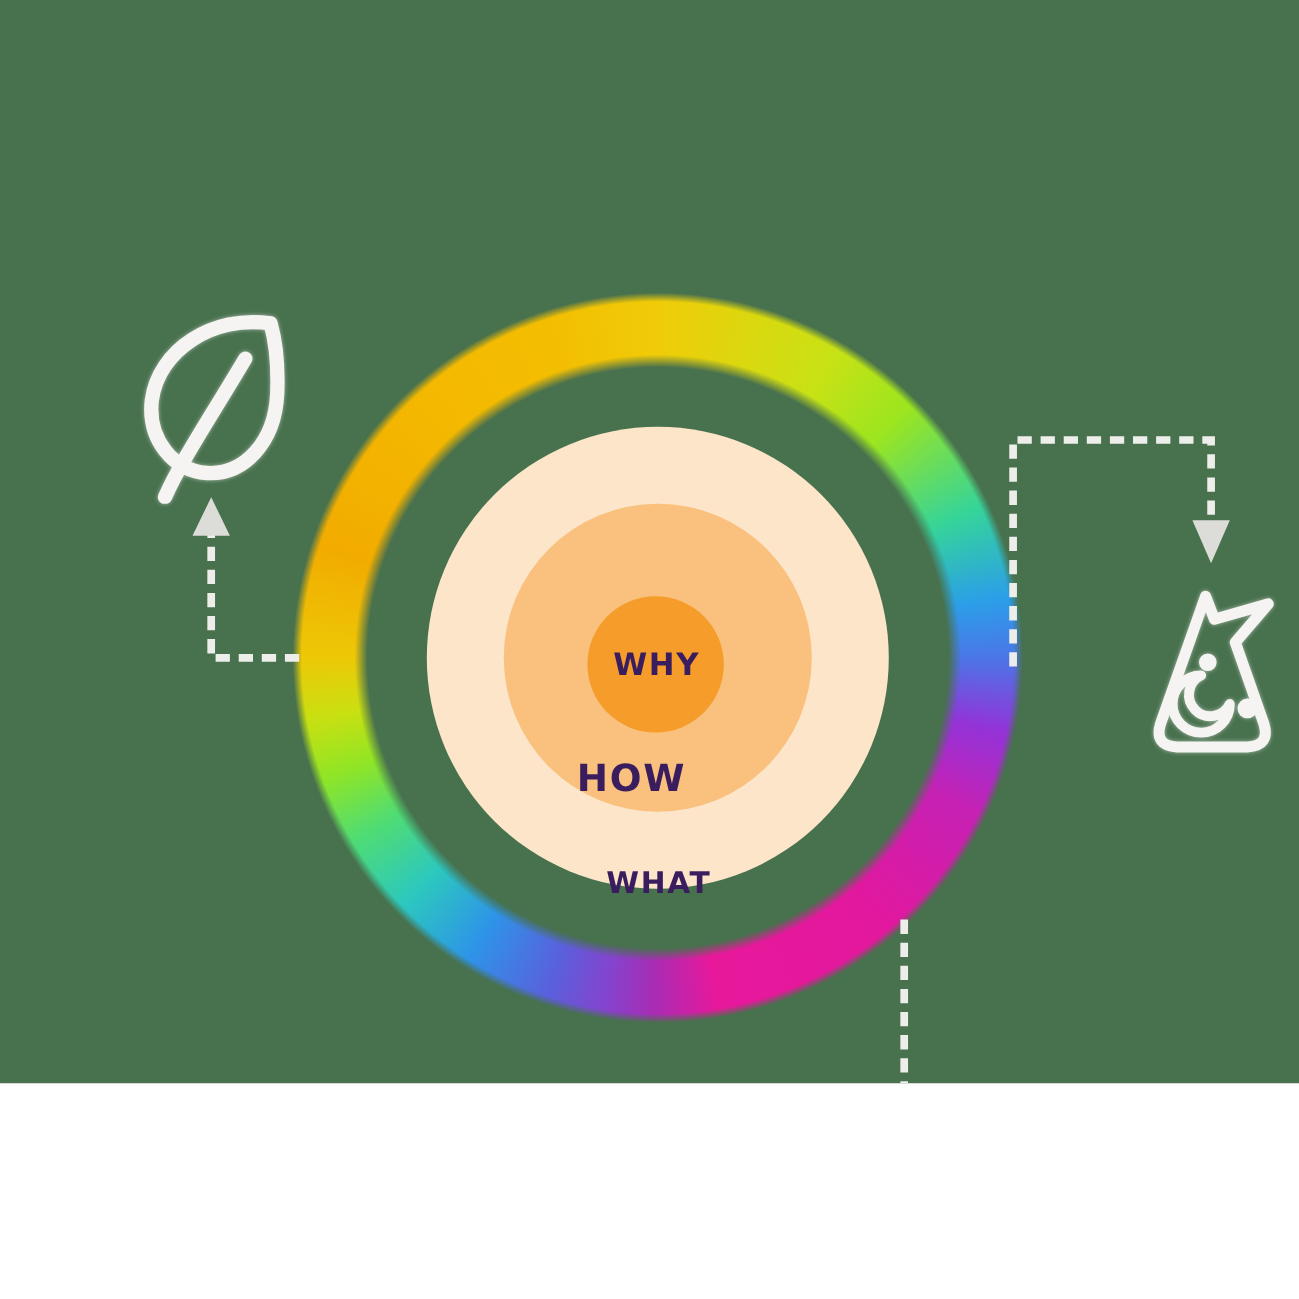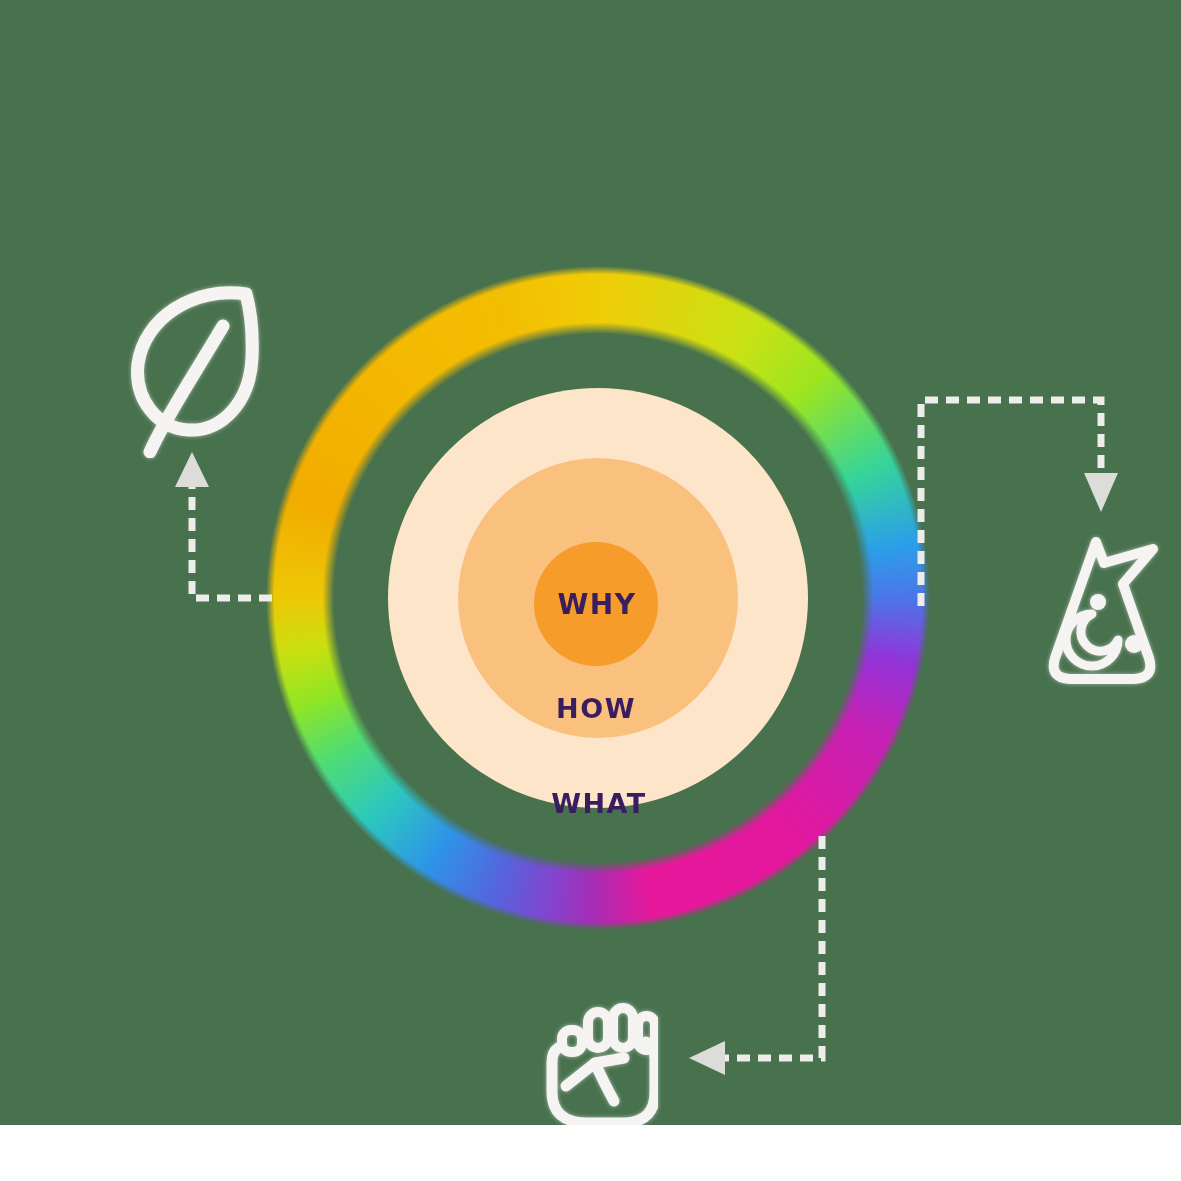--- a/index.html
+++ b/index.html
@@ -1,18 +1,18 @@
 <!DOCTYPE html>
 <html style="--background: #48714E; --outer-circle: #FCE5C8; --middle-circle: #F9C17D; --inner-circle: #F59C2A; --label-text: #3A1D5E; --icon-stroke: #F5F4F2; --connector-dash: #EDEDE9; --connector-arrowhead: #DCDCD8;"><head>
 <meta charset="utf-8">
 <style>
   html,body { margin:0; padding:0; }
   .canvas {
     position:relative;
-    width:1181px; height:1125px;
+    width:1181px; height:985px;
     background: var(--background, #48714E);
     overflow:hidden;
     font-family: "DejaVu Sans", "Liberation Sans", sans-serif;
   }
   
   .ring {
     position:absolute; left:266px; top:266px;
     width:664px; height:664px; border-radius:50%;
     -webkit-mask: radial-gradient(closest-side, transparent 0 79.5%, #000 83%, #000 97.5%, transparent 100%);
             mask: radial-gradient(closest-side, transparent 0 79.5%, #000 83%, #000 97.5%, transparent 100%);
@@ -22,21 +22,21 @@
   .circle.outer  { left:388px; top:388px; width:420px; height:420px; background: var(--outer-circle,  #FCE5C8); }
   .circle.middle { left:458px; top:458px; width:280px; height:280px; background: var(--middle-circle, #F9C17D); }
   .circle.inner  { left:534px; top:542px; width:124px; height:124px; background: var(--inner-circle,  #F59C2A); }
   
   .label {
     position:absolute; transform:translate(-50%,-50%);
     color: var(--label-text, #3A1D5E);
     font-weight:bold; letter-spacing:1.5px; white-space:nowrap;
   }
   .label.why  { left:597px; top:604px; font-size:28px; }
-  .label.how  { left:596px; top:708px; font-size:27px; }
+  .label.how  { left:574px; top:708px; font-size:34px; }
   .label.what { left:599px; top:773px; font-size:27px;margin-top:30px; }
   
   svg.connectors { position:absolute; left:0; top:0; width:1181px; height:1181px; }
   .dash {
     fill:none;
     stroke: var(--connector-dash, #EDEDE9);
     stroke-width:7;
     stroke-dasharray:13 8;
   }
   .head { fill: var(--connector-arrowhead, #DCDCD8); }

